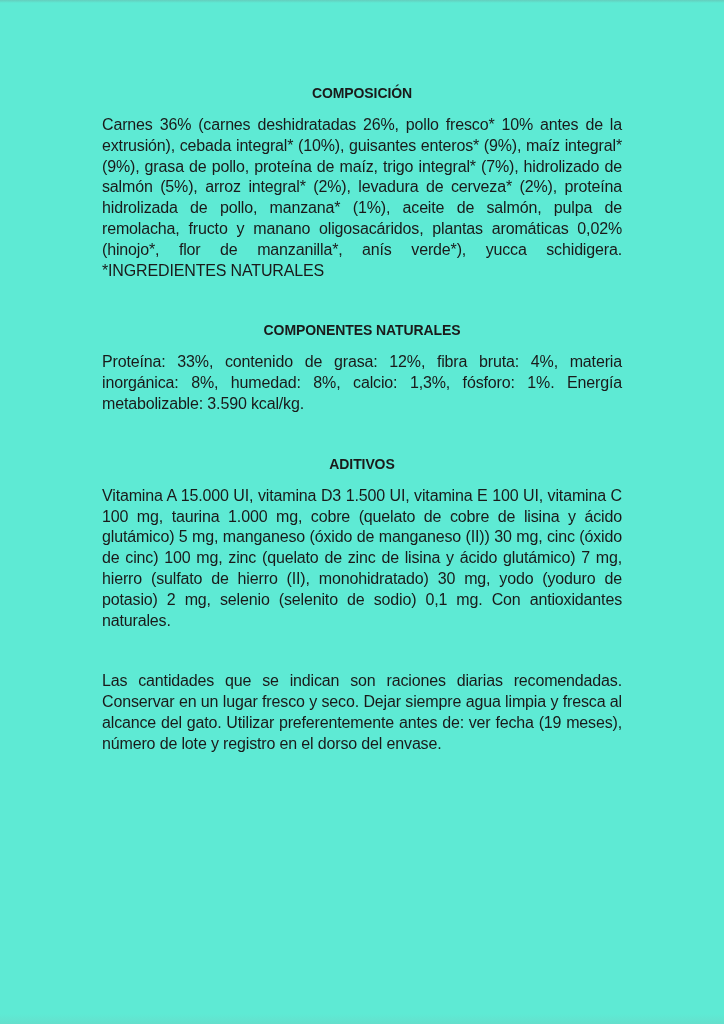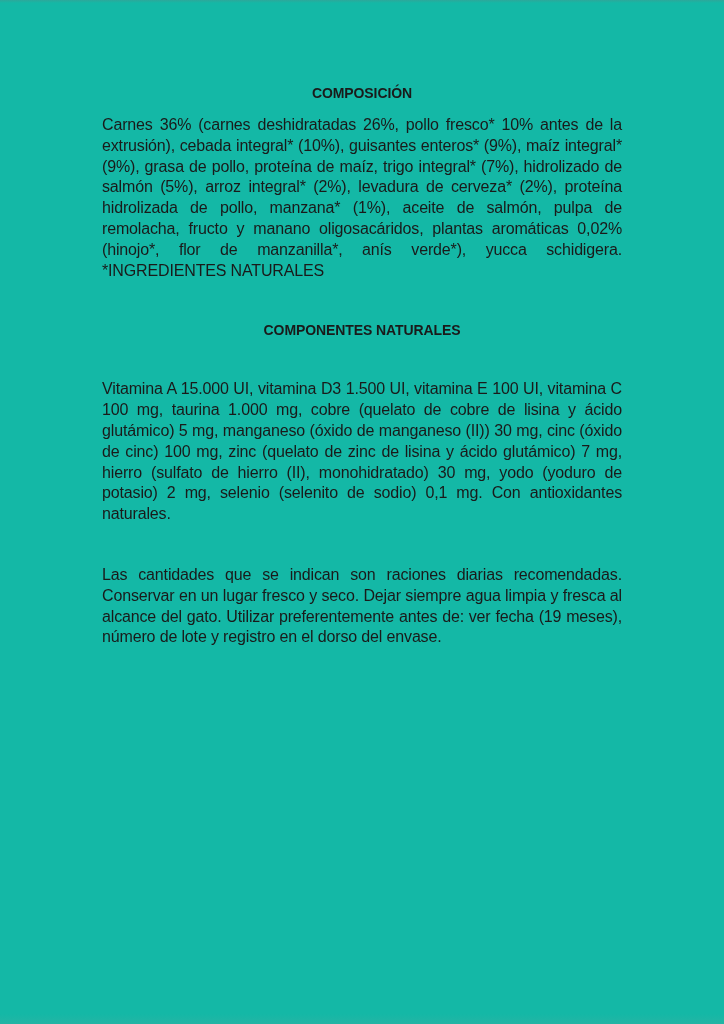--- a/index.html
+++ b/index.html
@@ -5,21 +5,21 @@
   html, body {
     margin: 0;
     padding: 0;
     background: #ffffff;
   }
   .page {
     position: relative;
     width: 724px;
     height: 1024px;
     margin: 0 auto;
-    background: #14b8a6;
+    background: #5eead4;
     font-family: "Liberation Sans", sans-serif;
     color: #1a1a1a;
     overflow: hidden;
     box-sizing: border-box;
     padding: 84px 102px 0 102px;
   }
   
   .scan-edge-top {
     position: absolute;
     top: 0; left: 0;
@@ -59,23 +59,25 @@
 <div class="page">
   <div class="scan-edge-top"></div>
 
   <div class="section">
     <h2 class="section-heading">COMPOSICIÓN</h2>
     <p class="section-body">Carnes 36% (carnes deshidratadas 26%, pollo fresco* 10% antes de la extrusión), cebada integral* (10%), guisantes enteros* (9%), maíz integral* (9%), grasa de pollo, proteína de maíz, trigo integral* (7%), hidrolizado de salmón (5%), arroz integral* (2%), levadura de cerveza* (2%), proteína hidrolizada de pollo, manzana* (1%), aceite de salmón, pulpa de remolacha, fructo y manano oligosacáridos, plantas aromáticas 0,02% (hinojo*, flor de manzanilla*, anís verde*), yucca schidigera. *INGREDIENTES NATURALES</p>
   </div>
 
   <div class="section">
     <h2 class="section-heading">COMPONENTES NATURALES</h2>
+    <p class="section-body">Proteína: 33%, contenido de grasa: 12%, fibra bruta: 4%, materia inorgánica: 8%, humedad: 8%, calcio: 1,3%, fósforo: 1%. Energía metabolizable: 3.590 kcal/kg.</p>
   </div>
 
   <div class="section">
+    <h2 class="section-heading">ADITIVOS</h2>
     <p class="section-body">Vitamina A 15.000 UI, vitamina D3 1.500 UI, vitamina E 100 UI, vitamina C 100 mg, taurina 1.000 mg, cobre (quelato de cobre de lisina y ácido glutámico) 5 mg, manganeso (óxido de manganeso (II)) 30 mg, cinc (óxido de cinc) 100 mg, zinc (quelato de zinc de lisina y ácido glutámico) 7 mg, hierro (sulfato de hierro (II), monohidratado) 30 mg, yodo (yoduro de potasio) 2 mg, selenio (selenito de sodio) 0,1 mg. Con antioxidantes naturales.</p>
   </div>
 
   <div class="section">
     <p class="section-body">Las cantidades que se indican son raciones diarias recomendadas. Conservar en un lugar fresco y seco. Dejar siempre agua limpia y fresca al alcance del gato. Utilizar preferentemente antes de: ver fecha (19 meses), número de lote y registro en el dorso del envase.</p>
   </div>
 
   <div class="scan-edge-bottom"></div>
 </div>
 

